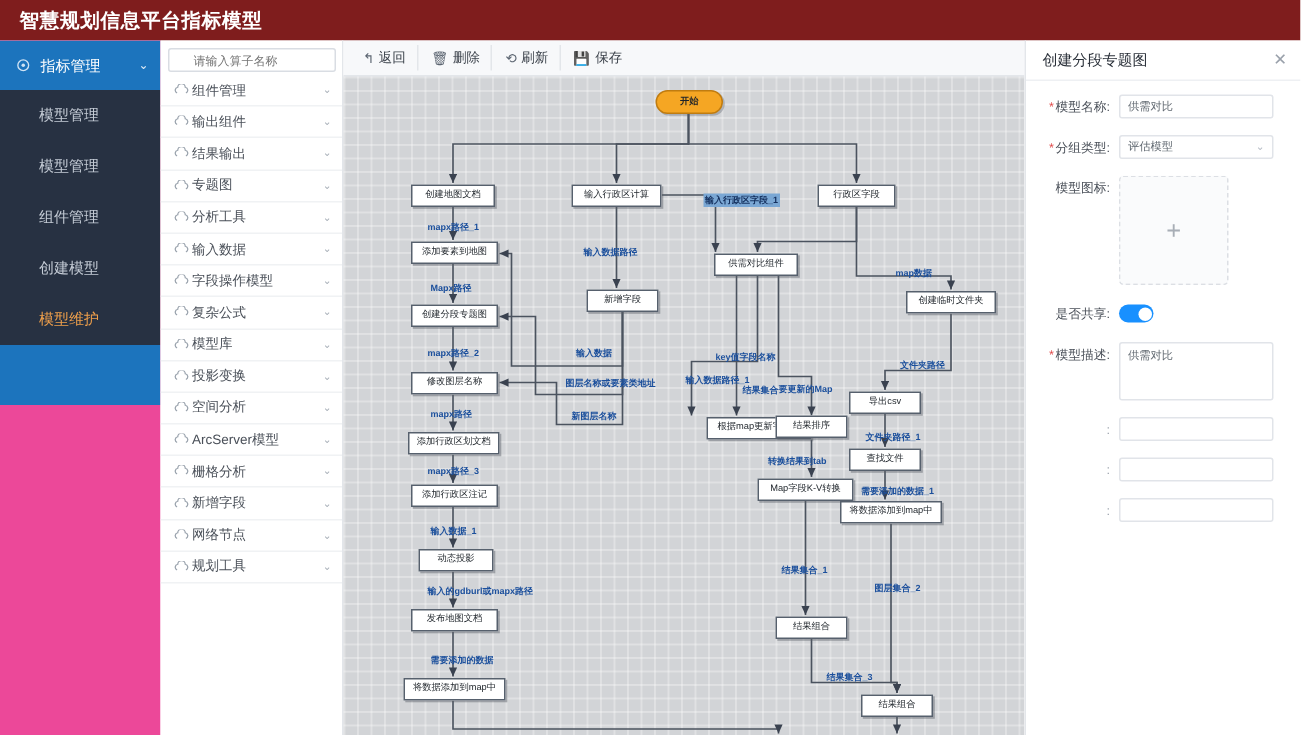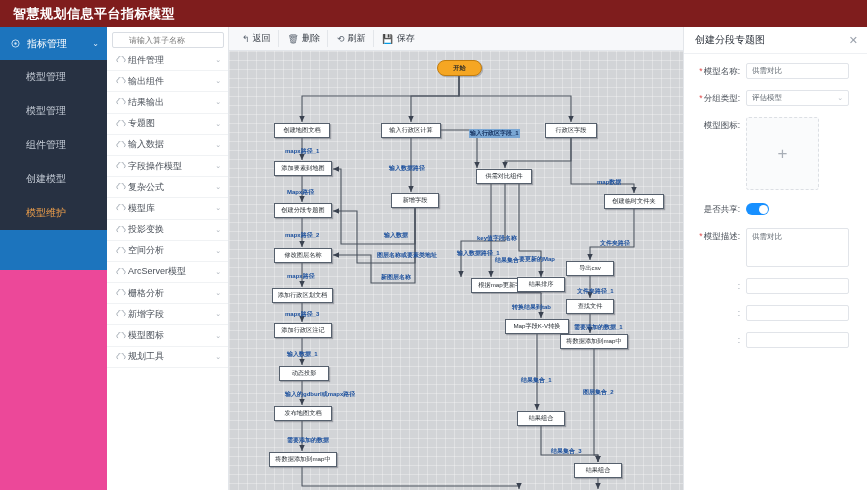--- a/index.html
+++ b/index.html
@@ -227,20 +227,27 @@
           <span class="t-ico"><svg width="10" height="7" viewBox="0 0 12 8">
               <path d="M2.5,7 A2.4,2.4 0 0 1 3,2.4 A3,3 0 0 1 9,2.4 A2.4,2.4 0 0 1 9.5,7" fill="none" stroke="#9aa3ad" stroke-width="1"></path>
             </svg></span>
           <span class="t-label">专题图</span>
           <span class="t-arrow">⌄</span>
         </div>
         <div class="tree-item">
           <span class="t-ico"><svg width="10" height="7" viewBox="0 0 12 8">
               <path d="M2.5,7 A2.4,2.4 0 0 1 3,2.4 A3,3 0 0 1 9,2.4 A2.4,2.4 0 0 1 9.5,7" fill="none" stroke="#9aa3ad" stroke-width="1"></path>
             </svg></span>
+          <span class="t-label">分析工具</span>
+          <span class="t-arrow">⌄</span>
+        </div>
+        <div class="tree-item">
+          <span class="t-ico"><svg width="10" height="7" viewBox="0 0 12 8">
+              <path d="M2.5,7 A2.4,2.4 0 0 1 3,2.4 A3,3 0 0 1 9,2.4 A2.4,2.4 0 0 1 9.5,7" fill="none" stroke="#9aa3ad" stroke-width="1"></path>
+            </svg></span>
           <span class="t-label">输入数据</span>
           <span class="t-arrow">⌄</span>
         </div>
         <div class="tree-item">
           <span class="t-ico"><svg width="10" height="7" viewBox="0 0 12 8">
               <path d="M2.5,7 A2.4,2.4 0 0 1 3,2.4 A3,3 0 0 1 9,2.4 A2.4,2.4 0 0 1 9.5,7" fill="none" stroke="#9aa3ad" stroke-width="1"></path>
             </svg></span>
           <span class="t-label">字段操作模型</span>
           <span class="t-arrow">⌄</span>
         </div>
@@ -290,21 +297,21 @@
           <span class="t-ico"><svg width="10" height="7" viewBox="0 0 12 8">
               <path d="M2.5,7 A2.4,2.4 0 0 1 3,2.4 A3,3 0 0 1 9,2.4 A2.4,2.4 0 0 1 9.5,7" fill="none" stroke="#9aa3ad" stroke-width="1"></path>
             </svg></span>
           <span class="t-label">新增字段</span>
           <span class="t-arrow">⌄</span>
         </div>
         <div class="tree-item">
           <span class="t-ico"><svg width="10" height="7" viewBox="0 0 12 8">
               <path d="M2.5,7 A2.4,2.4 0 0 1 3,2.4 A3,3 0 0 1 9,2.4 A2.4,2.4 0 0 1 9.5,7" fill="none" stroke="#9aa3ad" stroke-width="1"></path>
             </svg></span>
-          <span class="t-label">模型图标</span>
+          <span class="t-label">网络节点</span>
           <span class="t-arrow">⌄</span>
         </div>
         <div class="tree-item">
           <span class="t-ico"><svg width="10" height="7" viewBox="0 0 12 8">
               <path d="M2.5,7 A2.4,2.4 0 0 1 3,2.4 A3,3 0 0 1 9,2.4 A2.4,2.4 0 0 1 9.5,7" fill="none" stroke="#9aa3ad" stroke-width="1"></path>
             </svg></span>
           <span class="t-label">规划工具</span>
           <span class="t-arrow">⌄</span>
         </div>
       </div>

